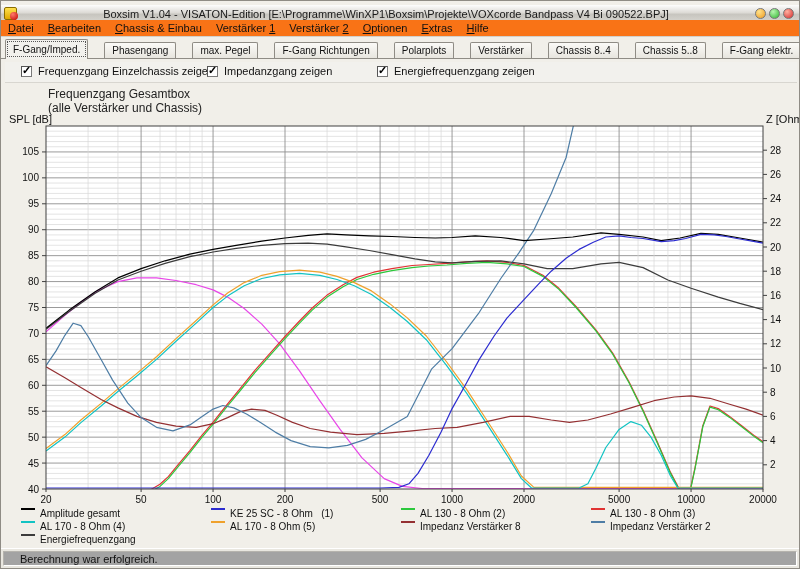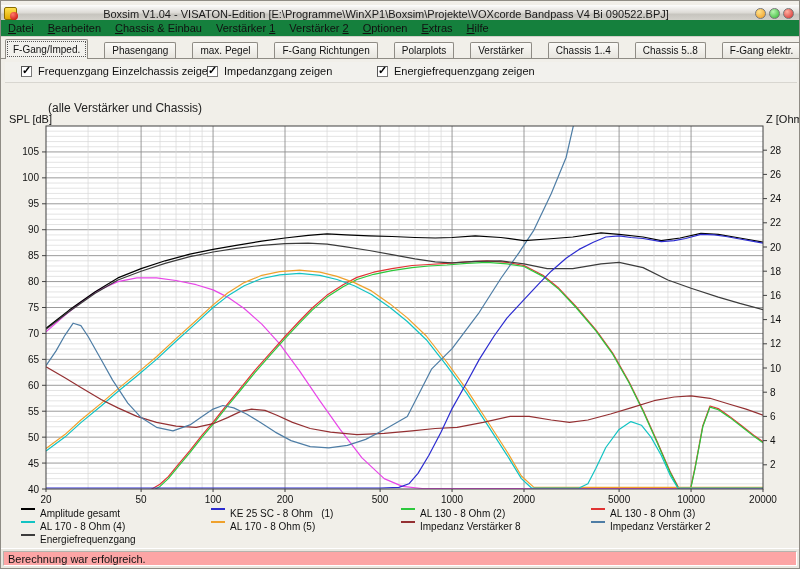--- a/index.html
+++ b/index.html
@@ -13,21 +13,21 @@
   #appicon{width:13px;height:13px;margin-left:3px;position:relative;background:linear-gradient(#ffe14d,#e0a800);border:1px solid #8a6d00;border-radius:2px;}
   #appicon:after{content:"";position:absolute;right:-2px;bottom:-1px;width:8px;height:8px;border-radius:50%;background:radial-gradient(circle at 35% 30%,#ff7a6a,#c00000);}
   #title{flex:1;text-align:center;font-size:11px;color:#1a1a1a;white-space:nowrap;overflow:hidden;}
   .winbtns{display:flex;gap:3px;margin-right:5px;}
   .wbtn{width:11px;height:11px;border-radius:50%;border:1px solid #777;}
   .wbtn.min{background:radial-gradient(circle at 35% 30%,#ffe28a,#f09a1e);}
   .wbtn.max{background:radial-gradient(circle at 35% 30%,#b8f5b0,#2fb62f);}
   .wbtn.close{background:radial-gradient(circle at 35% 30%,#ffb0a0,#d42a2a);}
 
   
-  #menubar{position:absolute;left:0;top:19px;width:100%;height:17px;background:#15803d;border-bottom:1px solid #d2d0ca;display:flex;align-items:center;}
+  #menubar{position:absolute;left:0;top:19px;width:100%;height:17px;background:#f97316;border-bottom:1px solid #d2d0ca;display:flex;align-items:center;}
   .menuitem{font-size:11px;color:#111;padding:1px 7px;cursor:default;}
   .menuitem u{text-decoration:underline;}
 
   
   #tabstrip{position:absolute;left:0;top:37px;width:100%;height:21px;padding-left:4px;display:flex;align-items:flex-end;}
   .tab{font-size:10px;color:#111;background:linear-gradient(#fbfaf7,#e6e4dd);border:1px solid #8f8c85;border-bottom:none;
     padding:2px 7px 3px 7px;margin-right:16px;height:17px;border-radius:2px 2px 0 0;white-space:nowrap;}
   .tab.active{background:#f2f1ed;height:20px;padding-top:4px;outline:1px dotted #555;outline-offset:-3px;font-weight:400;position:relative;z-index:2;}
   #tabedge{position:absolute;left:0;top:57px;width:100%;height:1px;background:#fff;border-top:1px solid #8f8c85;}
 
@@ -45,21 +45,21 @@
   svg text{font-family:"Liberation Sans",sans-serif;}
 
   
   #legend{position:absolute;left:20px;top:507px;width:770px;display:grid;grid-template-columns:190px 190px 190px 190px;grid-auto-rows:13px;}
   .lgitem{display:flex;align-items:flex-start;gap:5px;overflow:hidden;}
   .lgdash{width:14px;height:0;border-top:2px solid #000;flex:0 0 14px;}
   .lglabel{font-size:10px;color:#111;white-space:pre;}
 
   
   #statusbar{position:absolute;left:0;bottom:0;width:100%;height:20px;background:#e9e7e0;border-top:1px solid #fff;}
-  #statusfield{position:absolute;left:2px;top:2px;right:2px;bottom:2px;background:#fca5a5;border:1px solid #b5b3ad;border-bottom-color:#fff;border-right-color:#fff;display:flex;align-items:center;padding-left:4px;}
+  #statusfield{position:absolute;left:2px;top:2px;right:2px;bottom:2px;background:#a3a3a3;border:1px solid #b5b3ad;border-bottom-color:#fff;border-right-color:#fff;display:flex;align-items:center;padding-left:16px;}
   #statustext{font-size:11px;color:#111;}
 </style>
 </head>
 <body>
 
 <div id="win">
 
   <div id="titlebar">
     <div id="appicon"></div>
     <div id="title">Boxsim V1.04 - VISATON-Edition [E:\Programme\WinXP1\Boxsim\Projekte\VOXcorde Bandpass V4 Bi 090522.BPJ]</div>
@@ -81,21 +81,21 @@
       <div class="menuitem"><u>H</u><span>i</span><span>l</span><span>f</span><span>e</span></div>
     </div>
 
   <div id="tabstrip">
       <div class="tab active">F-Gang/Imped.</div>
       <div class="tab">Phasengang</div>
       <div class="tab">max. Pegel</div>
       <div class="tab">F-Gang Richtungen</div>
       <div class="tab">Polarplots</div>
       <div class="tab">Verstärker</div>
-      <div class="tab">Chassis 1..4</div>
+      <div class="tab">Chassis 8..4</div>
       <div class="tab">Chassis 5..8</div>
       <div class="tab">F-Gang elektr.</div>
     </div>
   <div id="tabedge"></div>
 
   <div id="checkrow">
       <div class="chk" style="left: 16px;">
         <div class="chkbox">
           <span>✓</span>
         </div>
@@ -108,20 +108,21 @@
         <span class="chklabel">Impedanzgang zeigen</span>
       </div>
       <div class="chk" style="left: 372px;">
         <div class="chkbox">
           <span>✓</span>
         </div>
         <span class="chklabel">Energiefrequenzgang zeigen</span>
       </div>
     </div>
 
+  <div id="charttitle">Frequenzgang Gesamtbox</div>
   <div id="chartsub">(alle Verstärker und Chassis)</div>
 
   <svg id="chart" width="800" height="397" viewBox="0 108 800 397" style="position:absolute;left:0;top:108px;">
       <rect x="45" y="125" width="717" height="363" fill="#ffffff"></rect>
       <g>
         <line x1="45" x2="762" y1="482.81428571428575" y2="482.81428571428575" stroke="#d9d9d9" stroke-width="0.7"></line>
         <line x1="45" x2="762" y1="477.62857142857143" y2="477.62857142857143" stroke="#d9d9d9" stroke-width="0.7"></line>
         <line x1="45" x2="762" y1="472.4428571428572" y2="472.4428571428572" stroke="#d9d9d9" stroke-width="0.7"></line>
         <line x1="45" x2="762" y1="467.25714285714287" y2="467.25714285714287" stroke="#d9d9d9" stroke-width="0.7"></line>
         <line x1="45" x2="762" y1="462.07142857142856" y2="462.07142857142856" stroke="#8f8f8f" stroke-width="0.9"></line>

